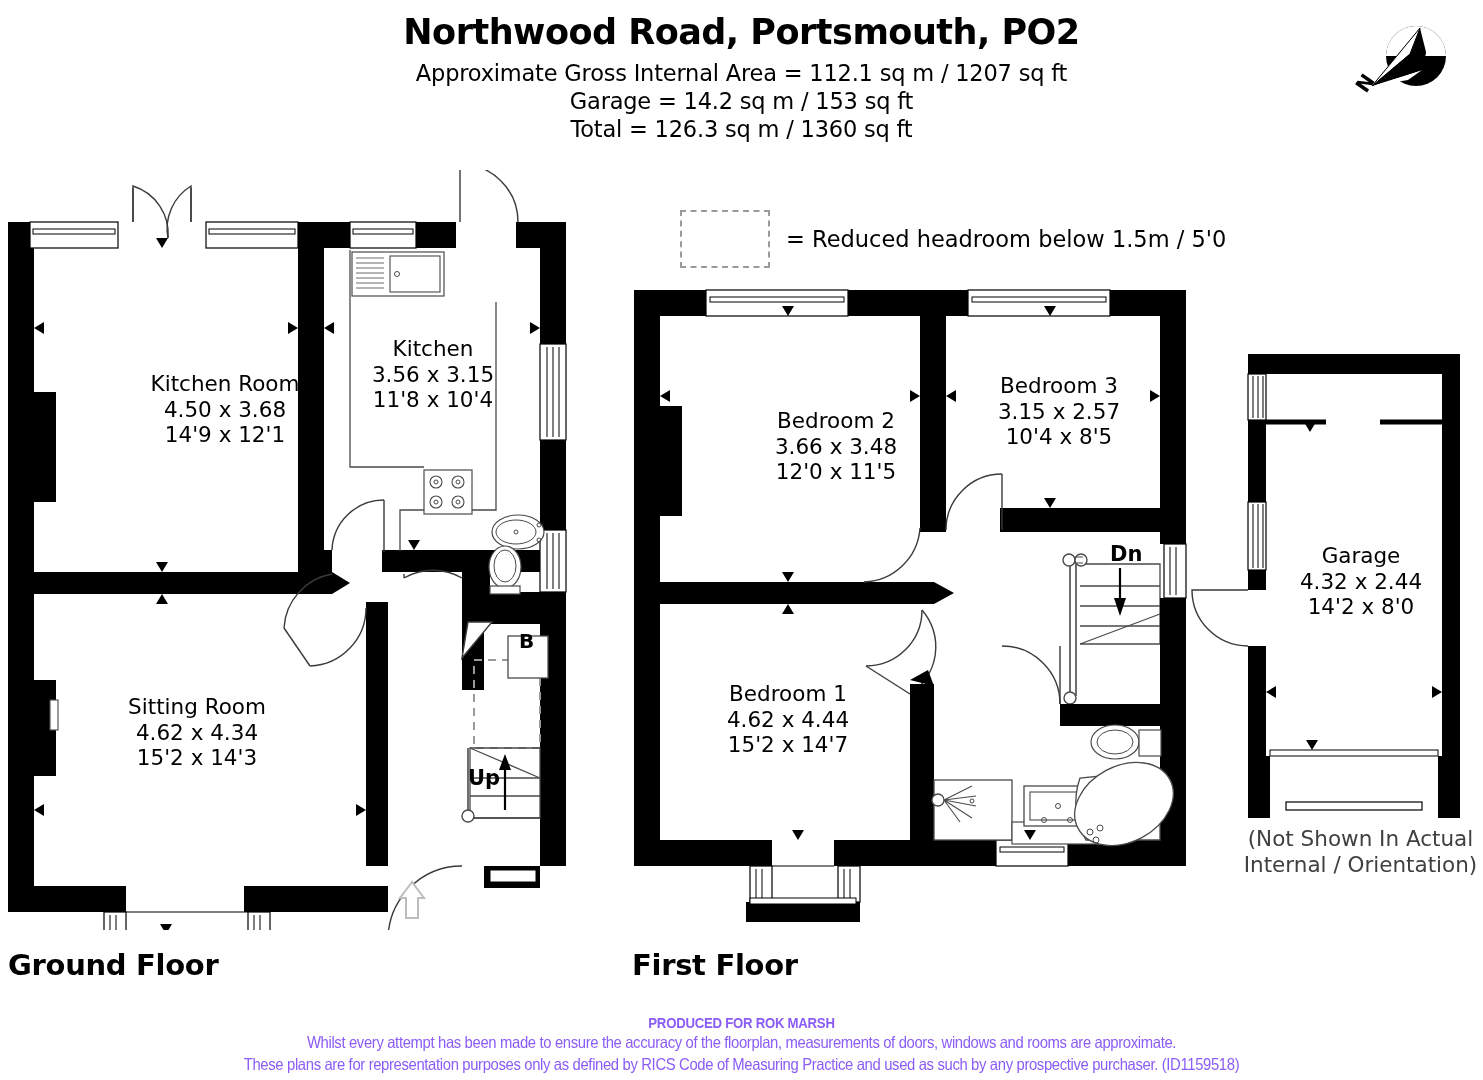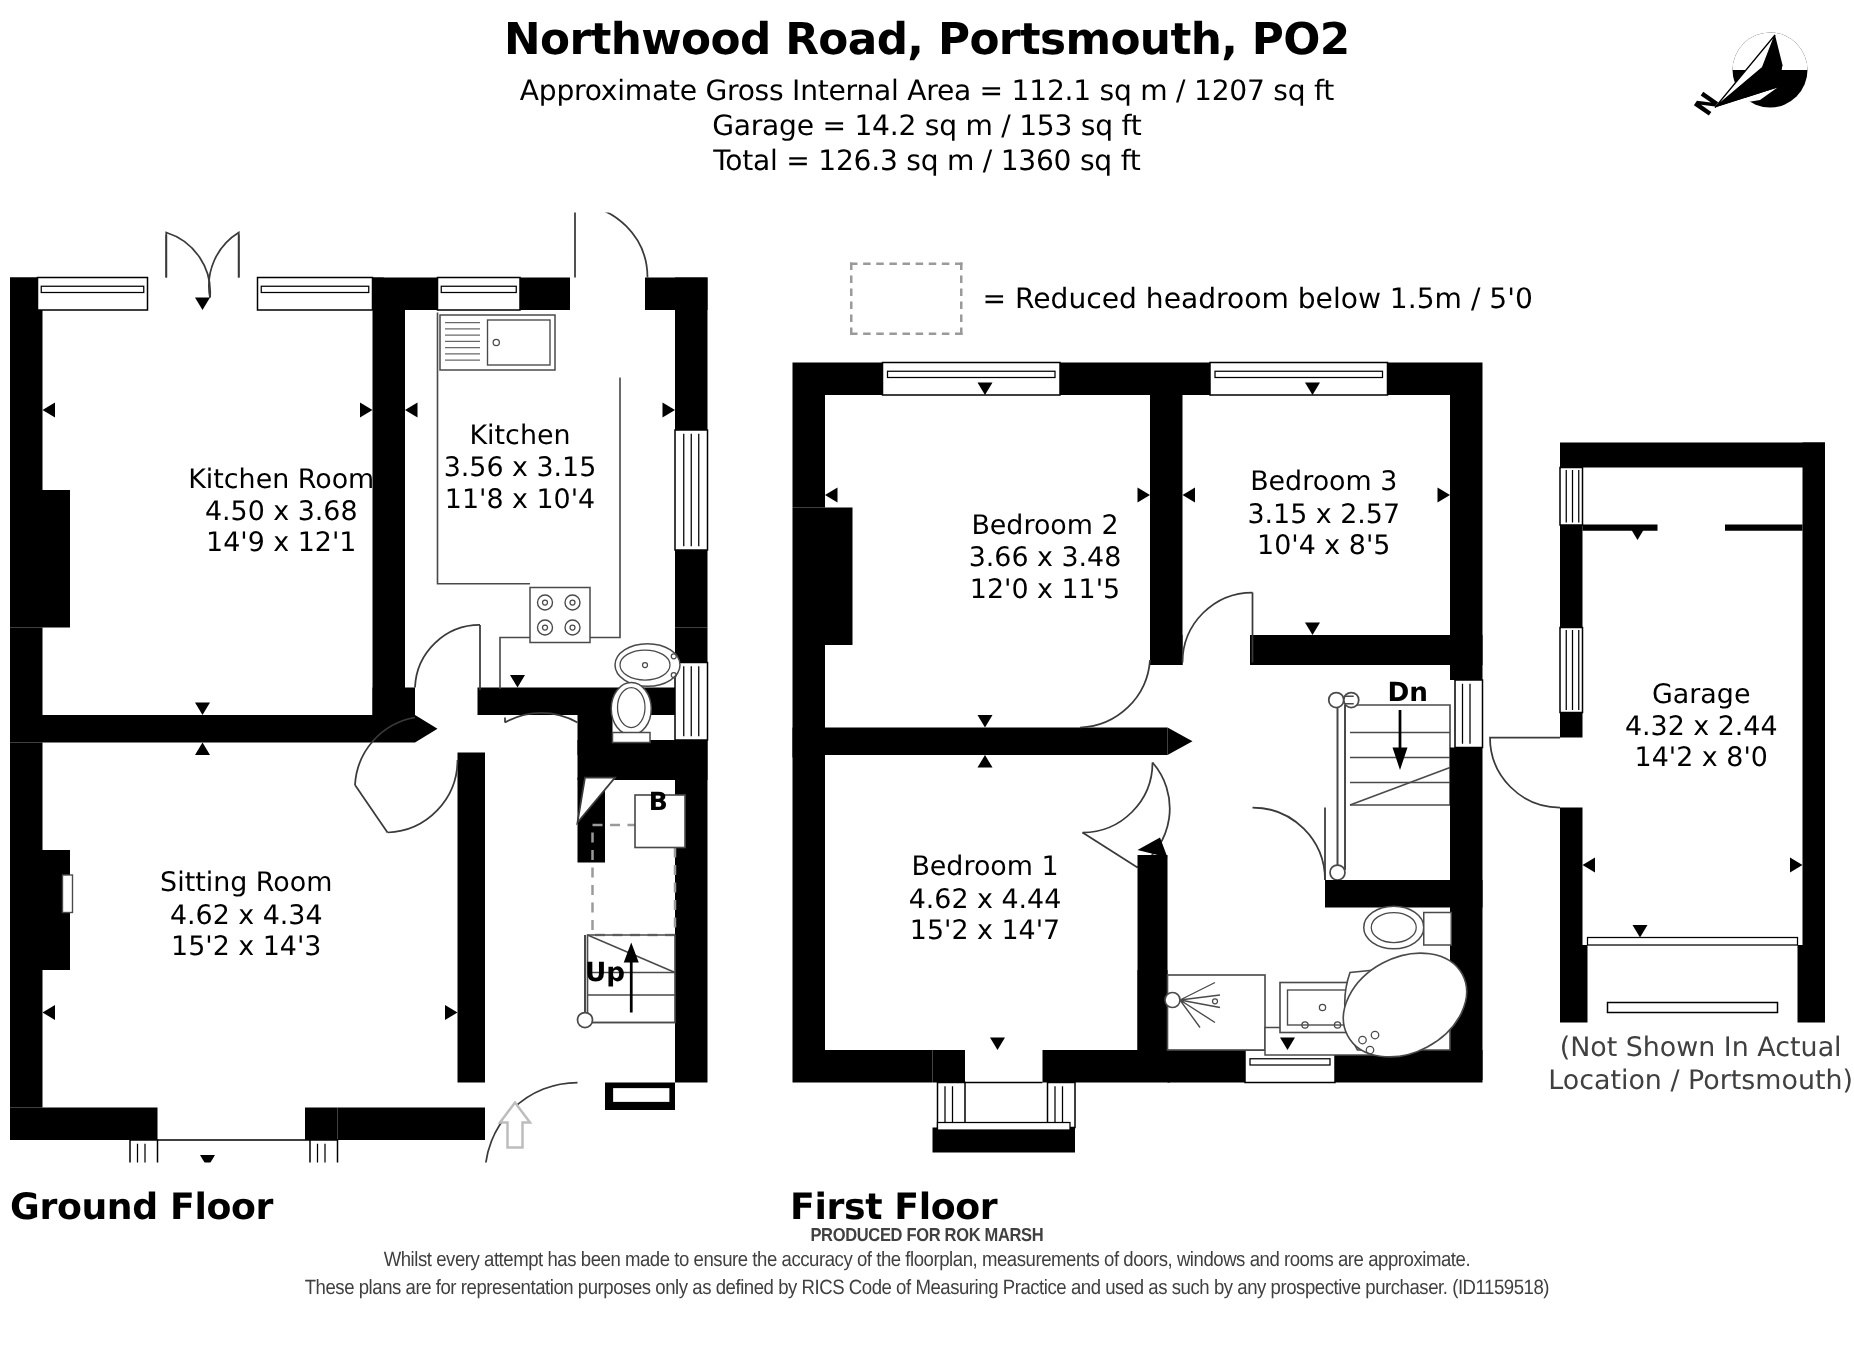--- a/index.html
+++ b/index.html
@@ -93,24 +93,24 @@
   #garage-note {
     position: absolute; left: 1238px; top: 826px;
     width: 245px; text-align: center;
     font-family: "DejaVu Sans", sans-serif;
     font-size: 21.5px; line-height: 26px; color: #404040;
   }
   #garage-note .ln { display: block; }
 
   
   #footer {
-    position: absolute; left: 0; right: 0; top: 980px;
+    position: absolute; left: 0; right: 0; top: 1014px;
     text-align: center;
     font-family: "Liberation Sans", sans-serif;
-    color: #404040;
+    color: #8b5cf6;
   }
   #foot-produced {
     font-weight: bold; font-size: 15px; letter-spacing: -0.3px;
     transform: scaleX(0.88); transform-origin: center;
   }
   .foot-line {
     font-size: 16.5px; line-height: 22px; letter-spacing: -0.4px;
     transform: scaleX(0.9); transform-origin: center;
   }
 </style>
@@ -329,21 +329,21 @@
       </g>
     </svg>
   </div>
 
   <div class="rlabel" style="left:100px; top:371px; width:250px;">
     <span class="ln">Kitchen Room</span>
     <span class="ln">4.50 x 3.68</span>
     <span class="ln">14'9 x 12'1</span>
   </div>
 
-  <div class="rlabel" style="left:293px; top:336px; width:246px;">
+  <div class="rlabel" style="left:310px; top:336px; width:246px;">
     <span class="ln">Kitchen</span>
     <span class="ln">3.56 x 3.15</span>
     <span class="ln">11'8 x 10'4</span>
   </div>
 
   <div class="rlabel" style="left:72px; top:694px; width:250px;">
     <span class="ln">Sitting Room</span>
     <span class="ln">4.62 x 4.34</span>
     <span class="ln">15'2 x 14'3</span>
   </div>
@@ -550,21 +550,21 @@
   </div>
 
   <div class="rlabel" style="left:1246px; top:543px; width:230px;">
     <span class="ln">Garage</span>
     <span class="ln">4.32 x 2.44</span>
     <span class="ln">14'2 x 8'0</span>
   </div>
 
   <div id="garage-note">
     <span class="ln">(Not Shown In Actual</span>
-    <span class="ln">Location / Portsmouth)</span>
+    <span class="ln">Internal / Orientation)</span>
   </div>
 
   <div class="fcap" id="cap-ground">Ground Floor</div>
   <div class="fcap" id="cap-first">First Floor</div>
 
   <div id="footer">
     <div id="foot-produced">PRODUCED FOR ROK MARSH</div>
     <div class="foot-line">Whilst every attempt has been made to ensure the accuracy of the floorplan, measurements of doors, windows and rooms are approximate.</div>
     <div class="foot-line">These plans are for representation purposes only as defined by RICS Code of Measuring Practice and used as such by any prospective purchaser. (ID1159518)</div>
   </div>

